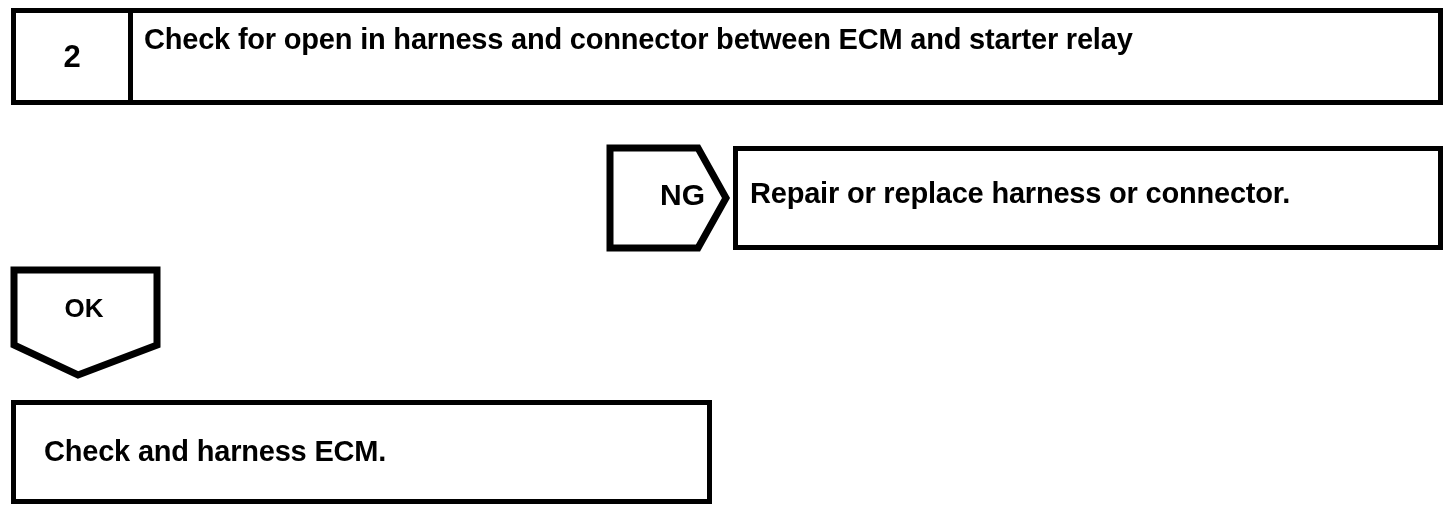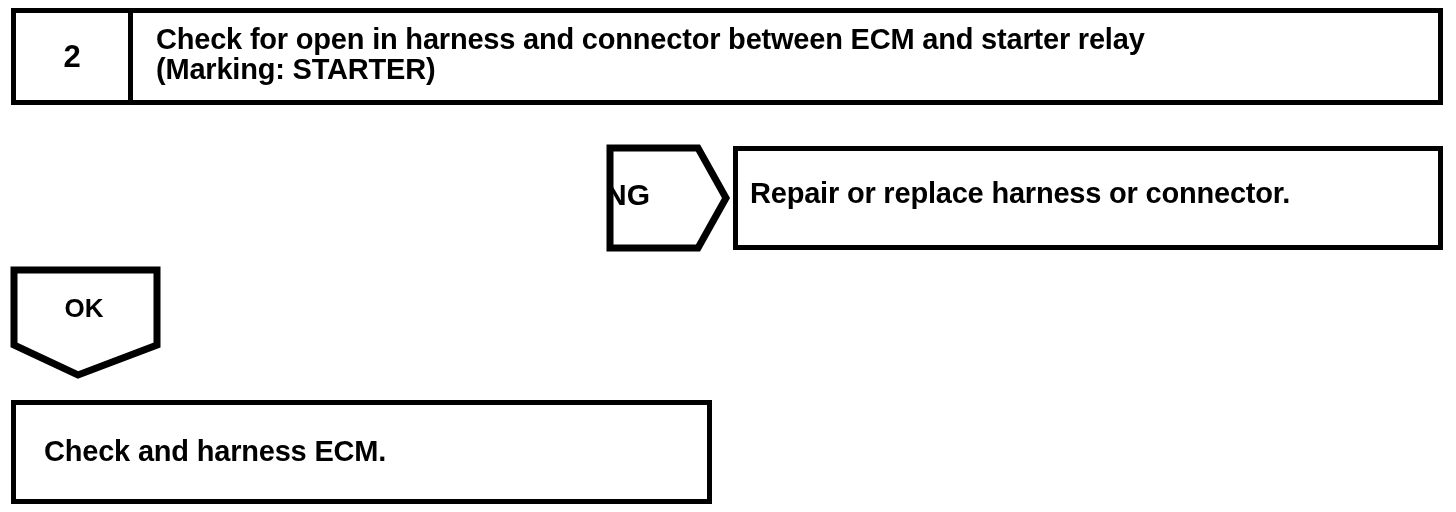--- a/index.html
+++ b/index.html
@@ -53,21 +53,20 @@
     letter-spacing: 0px;
   }
   #step-text-cell {
     position: absolute;
     left: 117px;
     top: 0;
     right: 0;
     height: 100%;
     padding: 11px 0 0 11px;
     box-sizing: border-box;
-    margin-left: 12px;
   }
   .step-line {
     font-size: 29px;
     font-weight: bold;
     color: #000000;
     line-height: 30px;
     white-space: nowrap;
     letter-spacing: -0.2px;
   }
 
@@ -82,21 +81,21 @@
   #ng-arrow svg {
     display: block;
     width: 126px;
     height: 110px;
   }
   #ng-label {
     position: absolute;
     left: 605px;
     top: 179px;
     width: 100px;
-    text-align: left;
+    text-align: right;
     font-size: 30px;
     font-weight: bold;
     color: #000000;
     line-height: 32px;
     letter-spacing: 0px;
   }
 
   
   #repair-box {
     left: 733px;
@@ -161,21 +160,20 @@
 <body>
 
 <div id="page">
 
   <div class="flow-box" id="step-header">
     <div id="step-number-cell">
       <span class="num">2</span>
     </div>
     <div id="step-text-cell">
       <div class="step-line">Check for open in harness and connector between ECM and starter relay</div>
-      <div class="step-line">(Marking: STARTER)</div>
     </div>
   </div>
 
   <div id="ng-arrow">
     <svg viewBox="0 0 126 110" xmlns="http://www.w3.org/2000/svg">
       <polygon points="5,5 93,5 121,55 93,105 5,105" fill="#ffffff" stroke="#000000" stroke-width="7" stroke-linejoin="miter"></polygon>
     </svg>
   </div>
   <div id="ng-label">NG</div>
 

